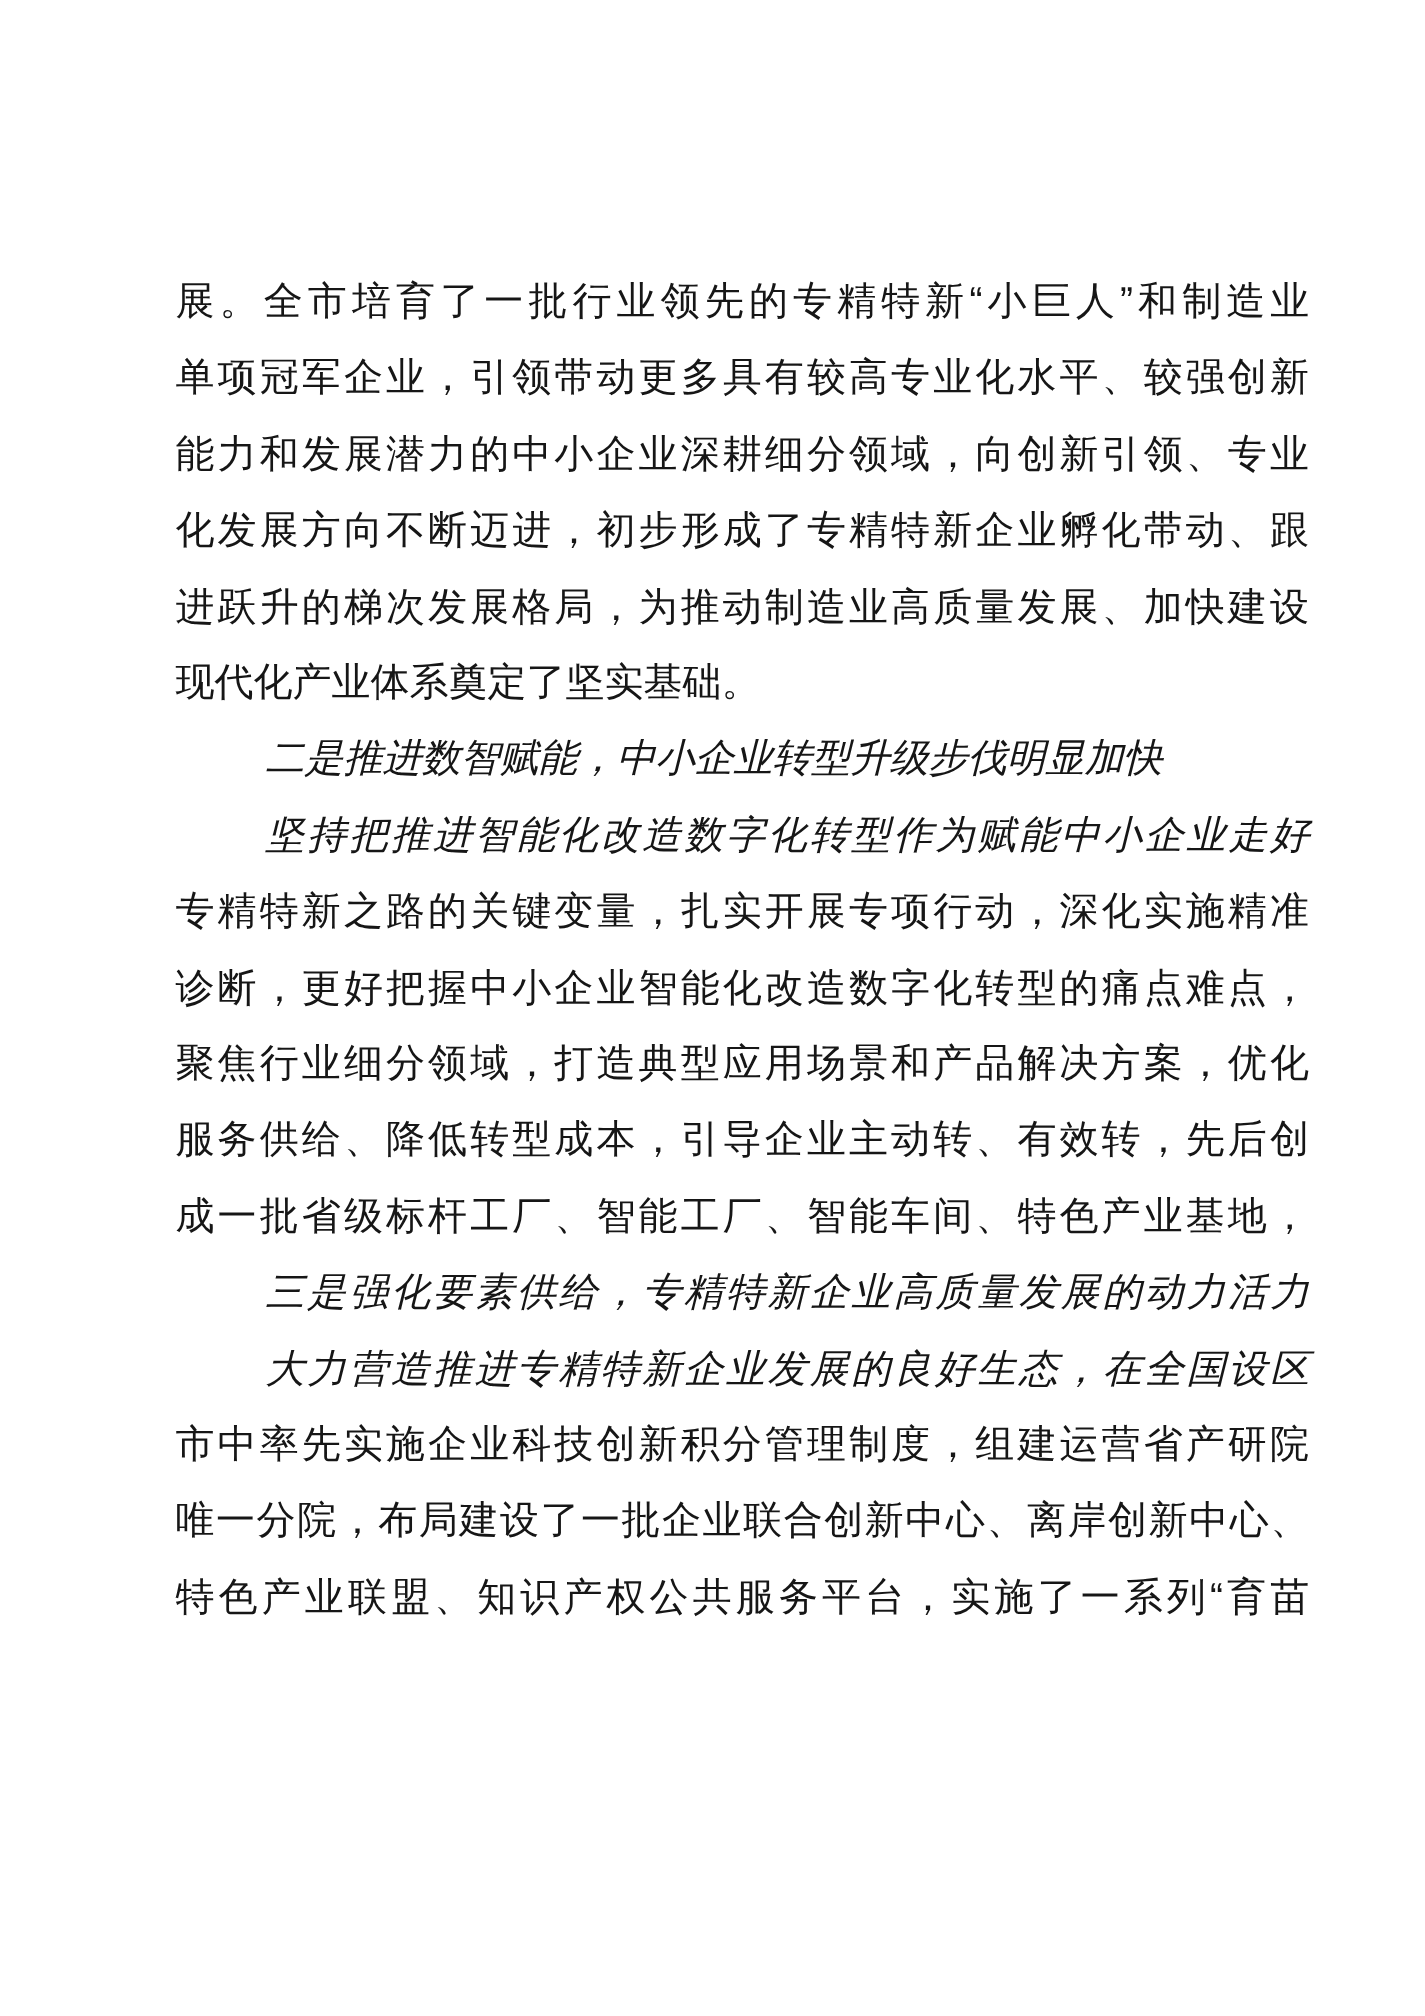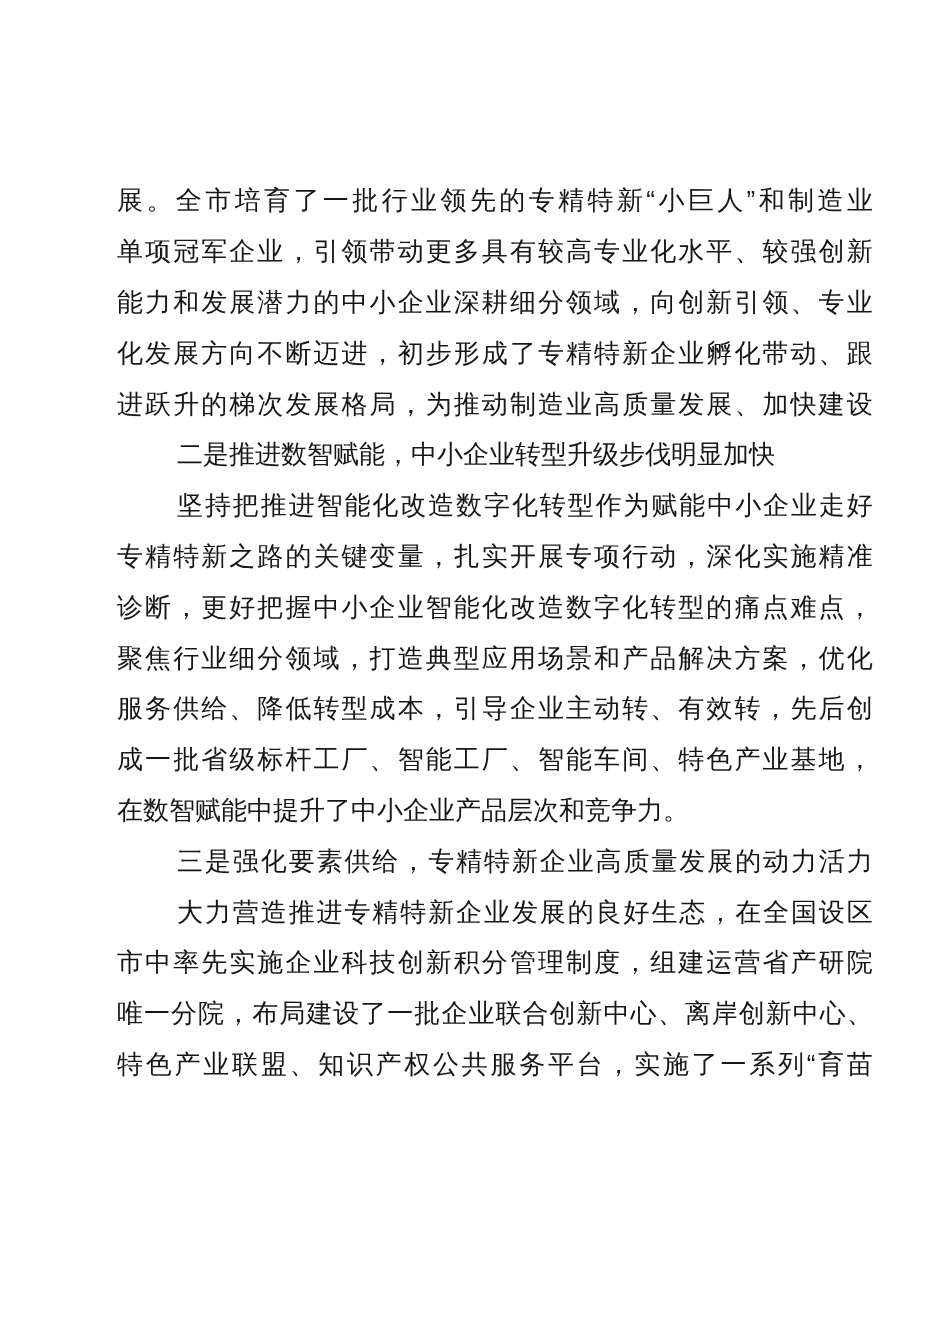--- a/index.html
+++ b/index.html
@@ -35,20 +35,21 @@
     align-items: center;
     white-space: nowrap;
     letter-spacing: 0;
   }
   
   .line.just {
     justify-content: space-between;
   }
   .line.ind {
     padding-left: 60px;
+    font-style: italic;
   }
   .line span {
     display: inline-block;
   }
 </style>
 </head>
 <body>
 
 <div class="doc-page">
   <div class="text-block" style="color: rgb(22, 22, 22);">
@@ -190,20 +191,21 @@
         <span>质</span>
         <span>量</span>
         <span>发</span>
         <span>展</span>
         <span>、</span>
         <span>加</span>
         <span>快</span>
         <span>建</span>
         <span>设</span>
       </div>
+      <div class="line">现代化产业体系奠定了坚实基础。</div>
       <div class="line ind">二是推进数智赋能，中小企业转型升级步伐明显加快</div>
       <div class="line just ind">
         <span>坚</span>
         <span>持</span>
         <span>把</span>
         <span>推</span>
         <span>进</span>
         <span>智</span>
         <span>能</span>
         <span>化</span>
@@ -363,21 +365,20 @@
         <span>间</span>
         <span>、</span>
         <span>特</span>
         <span>色</span>
         <span>产</span>
         <span>业</span>
         <span>基</span>
         <span>地</span>
         <span>，</span>
       </div>
-      <div class="line">在数智赋能中提升了中小企业产品层次和竞争力。</div>
       <div class="line just ind">
         <span>三</span>
         <span>是</span>
         <span>强</span>
         <span>化</span>
         <span>要</span>
         <span>素</span>
         <span>供</span>
         <span>给</span>
         <span>，</span>

